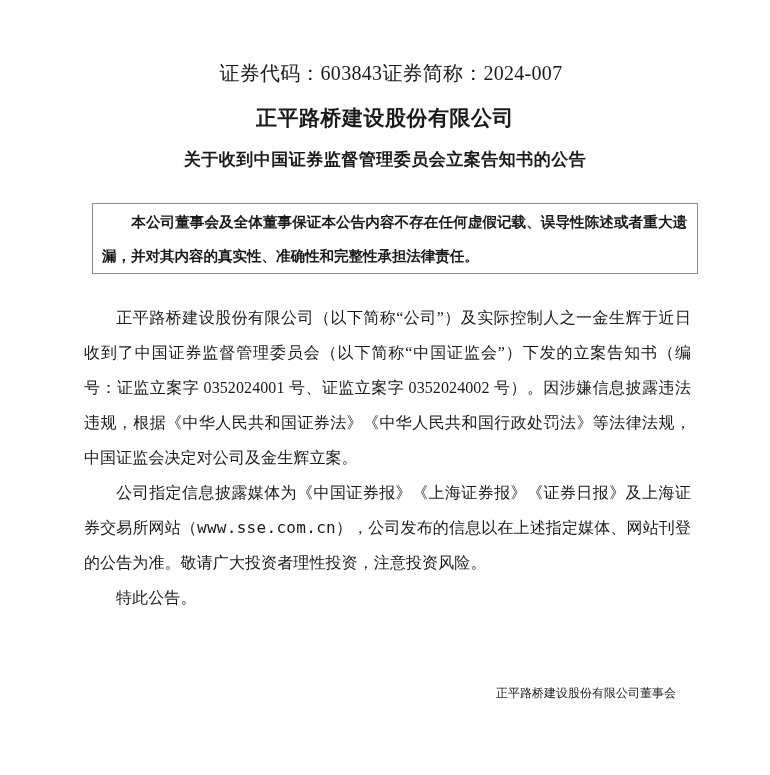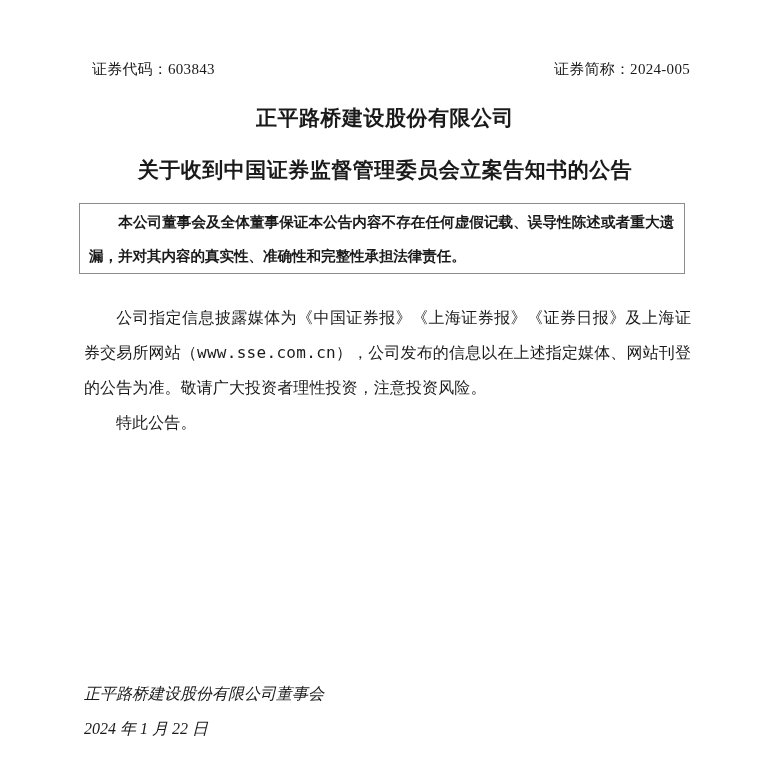--- a/index.html
+++ b/index.html
@@ -25,23 +25,23 @@
     background: #ffffff;
   }
 
   
   .doc-header {
     position: absolute;
     left: 84px;
     top: 60px;
     width: 606px;
     display: flex;
-    justify-content: space-between;
+    justify-content: center;
     align-items: baseline;
-    font-size: 15px;
+    font-size: 20px;
     letter-spacing: 0.2px;
     white-space: nowrap;
   }
   .doc-header .hdr-cell {
     display: inline-block;
   }
   .hdr-code   { margin-left: 8px; }
   .hdr-abbr   { margin-left: -6px; }
   .hdr-number { margin-right: 0px; }
 
@@ -55,31 +55,31 @@
   }
   .title-line1 {
     font-family: "DejaVu Sans", "Liberation Sans", sans-serif;
     font-size: 21px;
     font-weight: bold;
     letter-spacing: 0.5px;
     line-height: 30px;
   }
   .title-line2 {
     font-family: "DejaVu Sans", "Liberation Sans", sans-serif;
-    font-size: 21px;
+    font-size: 17px;
     font-weight: bold;
     letter-spacing: 0.5px;
     line-height: 30px;
-    margin-top: 22px;
+    margin-top: 11px;
   }
 
   
   .disclaimer-box {
     position: absolute;
-    left: 79px;
+    left: 92px;
     top: 203px;
     width: 606px;
     height: 71px;
     border: 1px solid #8c8c8c;
     box-sizing: border-box;
     background: #ffffff;
   }
   .disclaimer-text {
     font-family: "DejaVu Sans", "Liberation Sans", sans-serif;
     font-size: 14.6px;
@@ -122,59 +122,58 @@
     font-family: "Liberation Serif", "DejaVu Serif", serif;
     letter-spacing: 0.3px;
   }
 
   
   .signature {
     position: absolute;
     left: 84px;
     top: 676px;
     width: 606px;
-    font-size: 16px;
+    font-size: 12px;
     line-height: 35px;
-    text-align: left;
-    font-style: italic;
+    text-align: right;
   }
   .sig-company {
     padding-right: 14px;
   }
   .sig-date {
     padding-right: 42px;
   }
 </style>
 </head>
 <body>
 
 <div class="page">
 
   <div class="doc-header">
     <span class="hdr-cell hdr-code"><span>证券代码：</span><span class="num">603843</span></span>
-    <span class="hdr-cell hdr-number"><span>证券简称：</span><span class="num">2024-005</span></span>
+    <span class="hdr-cell hdr-number"><span>证券简称：</span><span class="num">2024-007</span></span>
   </div>
 
   <div class="title-block">
     <div class="title-line1">正平路桥建设股份有限公司</div>
     <div class="title-line2">关于收到中国证券监督管理委员会立案告知书的公告</div>
   </div>
 
   <div class="disclaimer-box">
     <div class="disclaimer-text"><span class="indent2"></span><span>本公司董事会及全体董事保证本公告内容不存在任何虚假记载、误导性陈述或者重大遗漏，并对其内容的真实性、准确性和完整性承担法律责任。</span></div>
   </div>
 
   <div class="body-block">
 
+    <p class="para"><span class="indent2"></span><span>正平路桥建设股份有限公司（以下简称“公司”）及实际控制人之一金生辉于近日收到了中国证券监督管理委员会（以下简称“中国证监会”）下发的立案告知书（编号：证监立案字 0352024001 号、证监立案字 0352024002 号）。因涉嫌信息披露违法违规，根据《中华人民共和国证券法》《中华人民共和国行政处罚法》等法律法规，中国证监会决定对公司及金生辉立案。</span></p>
 
 
     <p class="para"><span class="indent2"></span><span>公司指定信息披露媒体为《中国证券报》《上海证券报》《证券日报》及上海证券交易所网站（</span><span class="mono">www.sse.com.cn</span><span>），公司发布的信息以在上述指定媒体、网站刊登的公告为准。敬请广大投资者理性投资，注意投资风险。</span></p>
 
     <p class="para nojustify"><span class="indent2"></span><span>特此公告。</span></p>
 
   </div>
 
   <div class="signature">
     <div class="sig-company">正平路桥建设股份有限公司董事会</div>
-    <div class="sig-date">2024 年 1 月 22 日</div>
   </div>
 
 </div>
 
 </body></html>

